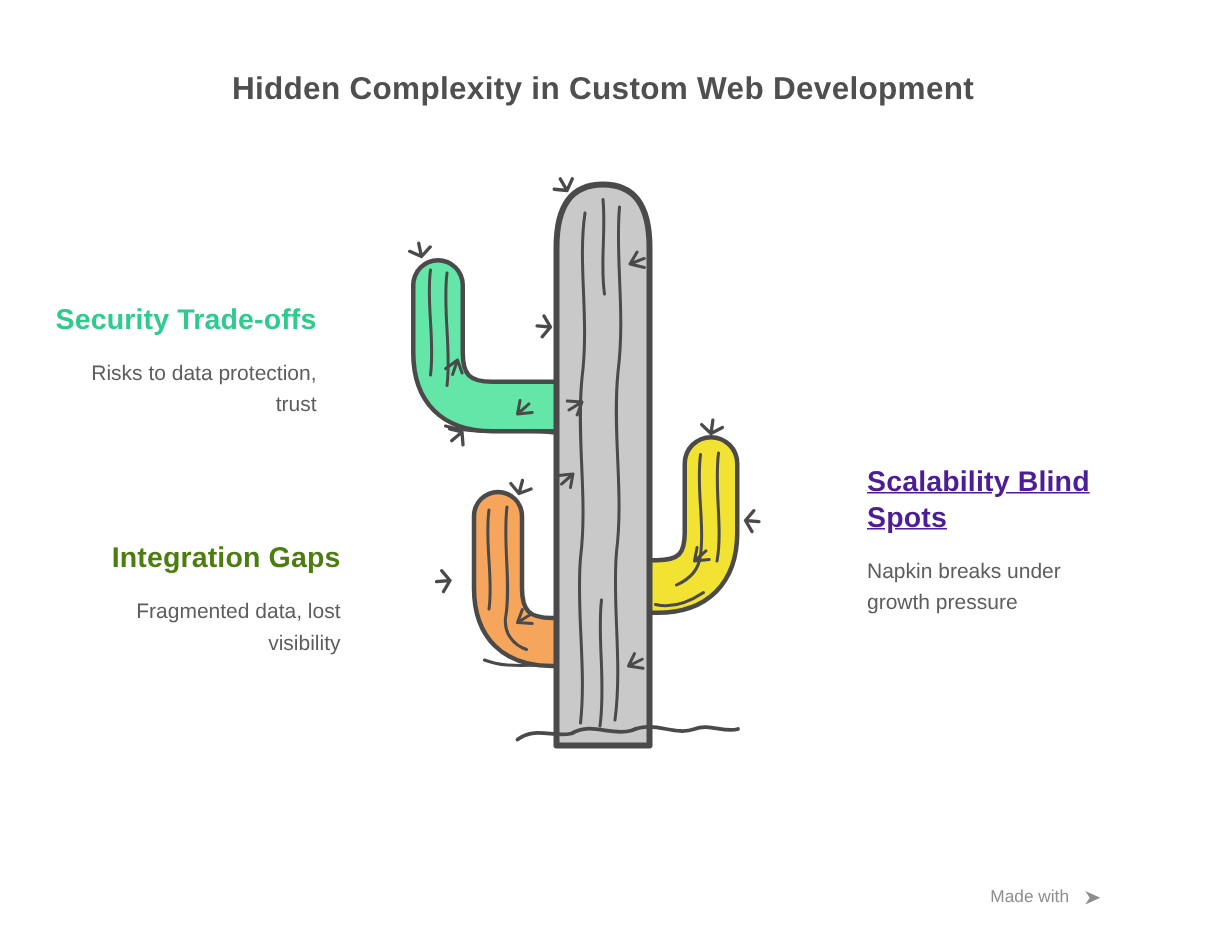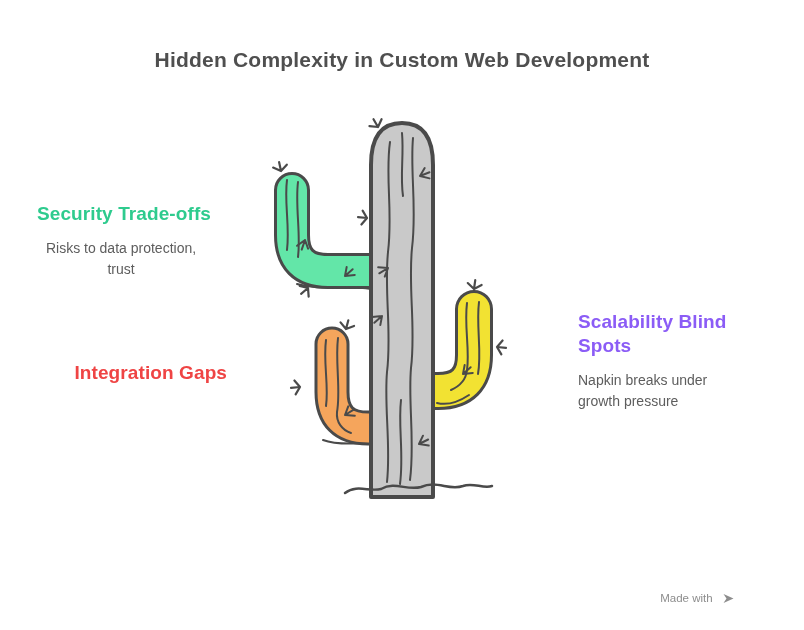--- a/index.html
+++ b/index.html
@@ -12,21 +12,21 @@
     text-align:center;font-size:21px;font-weight:700;letter-spacing:.2px;
     color:var(--title_color,#4f4f4f);
   }
   .section{position:absolute;}
   .section .sec-title{font-size:19px;font-weight:700;line-height:1.25;letter-spacing:.1px;}
   .section .sec-desc{
     font-size:14px;font-weight:400;line-height:1.5;margin-top:12px;
     color:var(--text_muted,#5d5d5d);
   }
   .sec-security{left:11px;top:202px;width:200px;text-align:right;}
-  .sec-security .sec-desc{width:180px;margin-left:auto;text-align:center;}
+  .sec-security .sec-desc{width:180px;margin-left:auto;}
   .sec-integration{left:27px;top:361px;width:200px;text-align:right;}
   .sec-integration .sec-desc{width:160px;margin-left:auto;}
   .sec-scalability{left:578px;top:310px;width:158px;text-align:left;}
   .sec-scalability .sec-desc{width:150px;}
   .cactus{position:absolute;left:245px;top:100px;}
   .footer{
     position:absolute;top:592px;right:22px;display:flex;align-items:flex-start;gap:9px;
     font-size:11.5px;color:var(--footer_color,#8d8d8d);cursor:pointer;
   }
   .footer .brand{font-weight:600;margin-top:38px;}
@@ -39,25 +39,26 @@
 <div class="canvas">
 
   <h1 class="page-title">Hidden Complexity in Custom Web Development</h1>
 
   <div class="section sec-security">
     <div class="sec-title" style="color: rgb(46, 203, 142);">Security Trade-offs</div>
     <div class="sec-desc">Risks to data protection, trust</div>
   </div>
 
   <div class="section sec-integration">
-    <div class="sec-title" style="color: #ef4444;">Integration Gaps</div>
+    <div class="sec-title" style="color: #4d7c0f;">Integration Gaps</div>
+    <div class="sec-desc">Fragmented data, lost visibility</div>
   </div>
 
   <div class="section sec-scalability">
-    <div class="sec-title" style="color: #8b5cf6;">Scalability Blind Spots</div>
+    <div class="sec-title" style="color: #4c1d95; text-decoration: underline;">Scalability Blind Spots</div>
     <div class="sec-desc">Napkin breaks under growth pressure</div>
   </div>
 
   <svg class="cactus" width="280" height="410" viewBox="0 0 280 410">
     <defs>
       <g id="spk">
         <path d="M0,0 L0,-9 M0,0 L-7,-5 M0,0 L7,-5" fill="none" stroke="#4a4a4a" stroke-width="2.2" stroke-linecap="round"></path>
       </g>
       <g id="foot">
         <path d="M0,0 L-9,-4 M0,0 L-10,2 M0,0 L-6,7" fill="none" stroke="#4a4a4a" stroke-width="2" stroke-linecap="round"></path>

